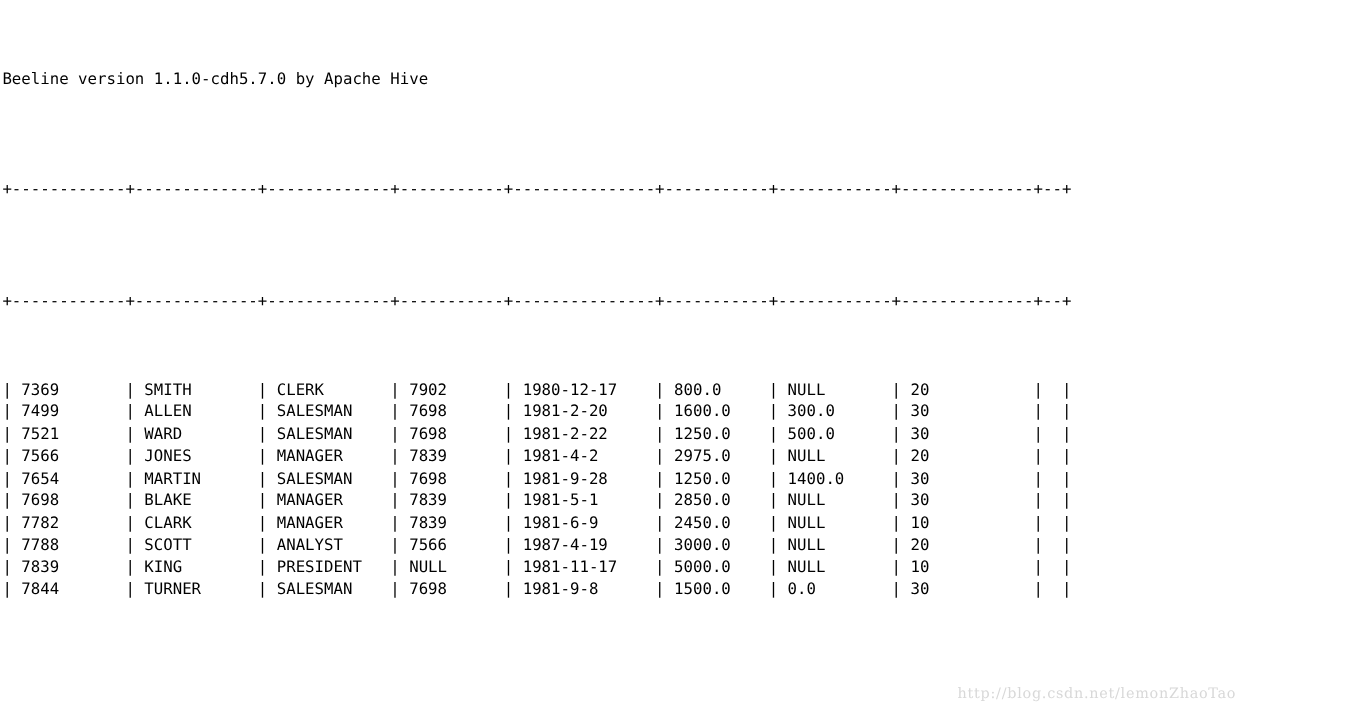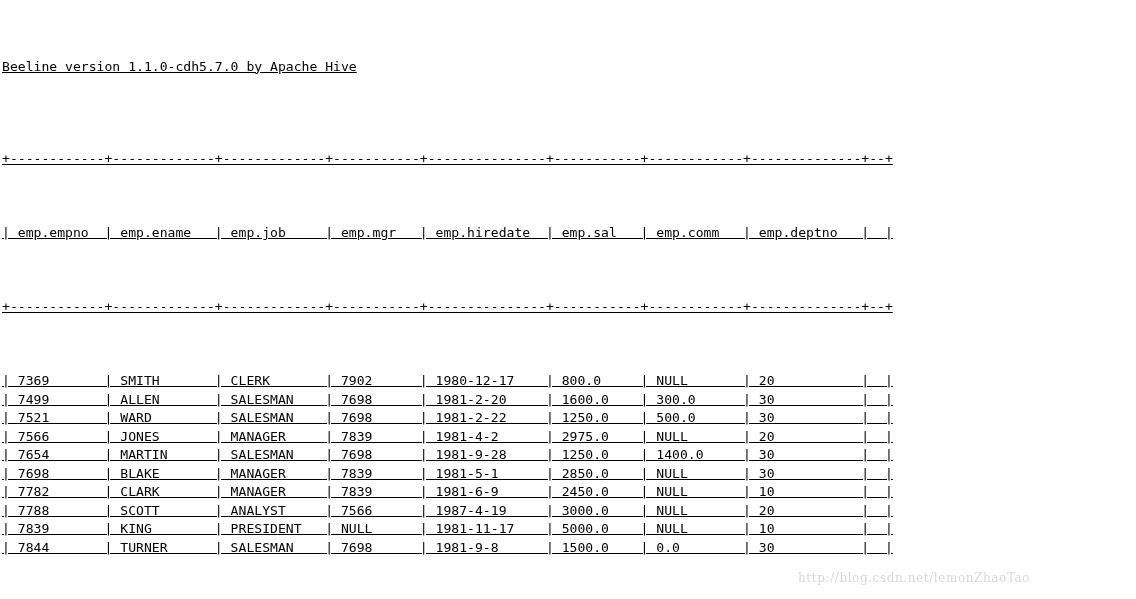--- a/index.html
+++ b/index.html
@@ -25,21 +25,20 @@
     letter-spacing: 0px;
     padding: 2px 0 0 2px;
     box-sizing: border-box;
     overflow: hidden;
     white-space: pre;
   }
   .line {
     white-space: pre;
     height: 18.5px;
     overflow: hidden;
-    text-decoration: underline;
   }
   .rule {
     color: #000000;
   }
   #watermark {
     position: absolute;
     left: 798px;
     top: 570px;
     font-family: "DejaVu Serif", "Liberation Serif", serif;
     font-size: 12px;
@@ -53,21 +52,20 @@
 </head>
 <body>
 
 <div id="terminal">
 
   <div class="line">Beeline version 1.1.0-cdh5.7.0 by Apache Hive</div>
 
 
   <div class="line rule">+------------+-------------+-------------+-----------+---------------+-----------+------------+--------------+--+</div>
 
-  <div class="line" id="hdr">| emp.empno  | emp.ename   | emp.job     | emp.mgr   | emp.hiredate  | emp.sal   | emp.comm   | emp.deptno   |  |</div>
 
   <div class="line rule">+------------+-------------+-------------+-----------+---------------+-----------+------------+--------------+--+</div>
 
   <div id="table-body"><div class="line">| 7369       | SMITH       | CLERK       | 7902      | 1980-12-17    | 800.0     | NULL       | 20           |  |</div><div class="line">| 7499       | ALLEN       | SALESMAN    | 7698      | 1981-2-20     | 1600.0    | 300.0      | 30           |  |</div><div class="line">| 7521       | WARD        | SALESMAN    | 7698      | 1981-2-22     | 1250.0    | 500.0      | 30           |  |</div><div class="line">| 7566       | JONES       | MANAGER     | 7839      | 1981-4-2      | 2975.0    | NULL       | 20           |  |</div><div class="line">| 7654       | MARTIN      | SALESMAN    | 7698      | 1981-9-28     | 1250.0    | 1400.0     | 30           |  |</div><div class="line">| 7698       | BLAKE       | MANAGER     | 7839      | 1981-5-1      | 2850.0    | NULL       | 30           |  |</div><div class="line">| 7782       | CLARK       | MANAGER     | 7839      | 1981-6-9      | 2450.0    | NULL       | 10           |  |</div><div class="line">| 7788       | SCOTT       | ANALYST     | 7566      | 1987-4-19     | 3000.0    | NULL       | 20           |  |</div><div class="line">| 7839       | KING        | PRESIDENT   | NULL      | 1981-11-17    | 5000.0    | NULL       | 10           |  |</div><div class="line">| 7844       | TURNER      | SALESMAN    | 7698      | 1981-9-8      | 1500.0    | 0.0        | 30           |  |</div></div>
 
   
 
   
 
   

